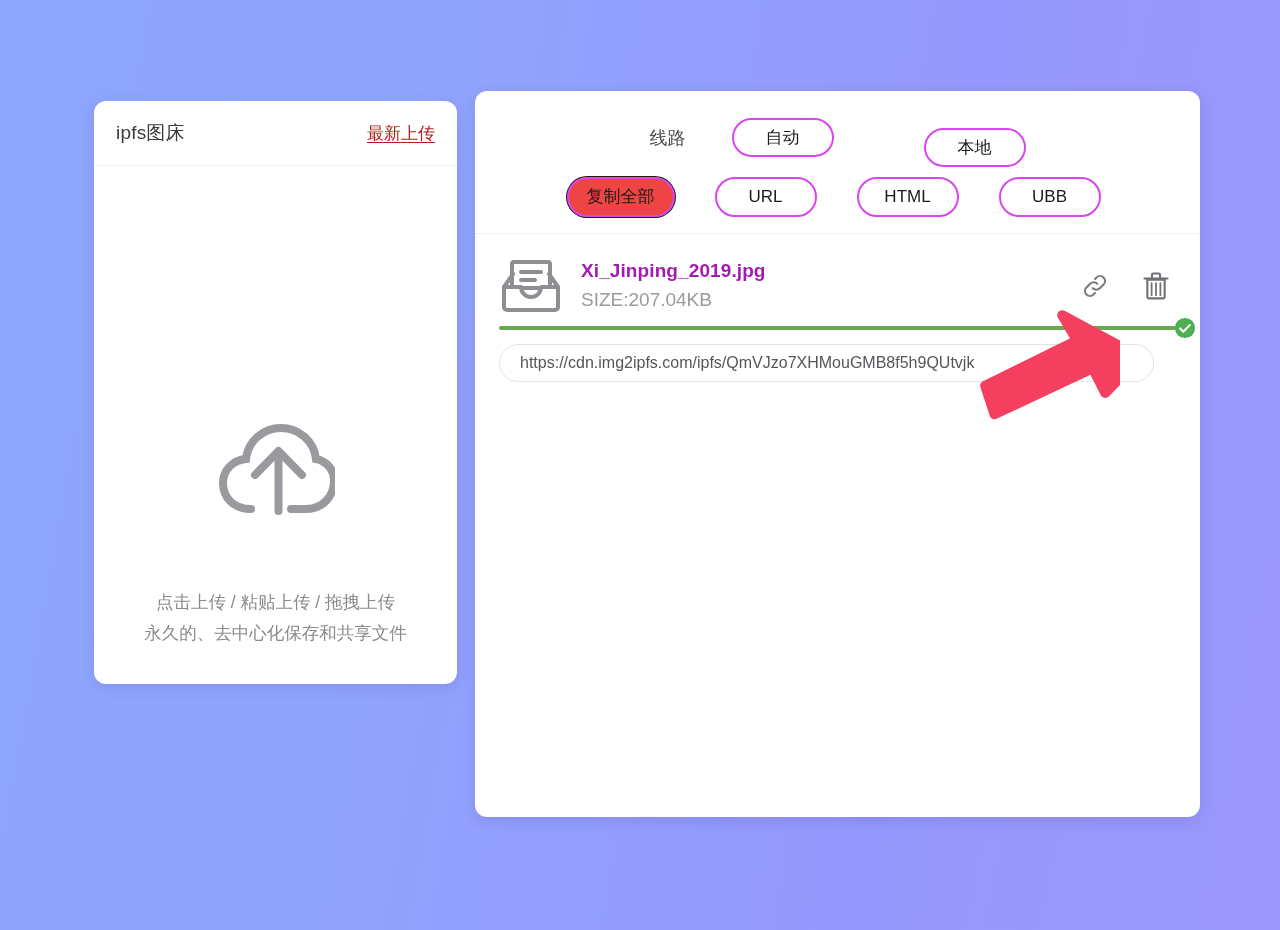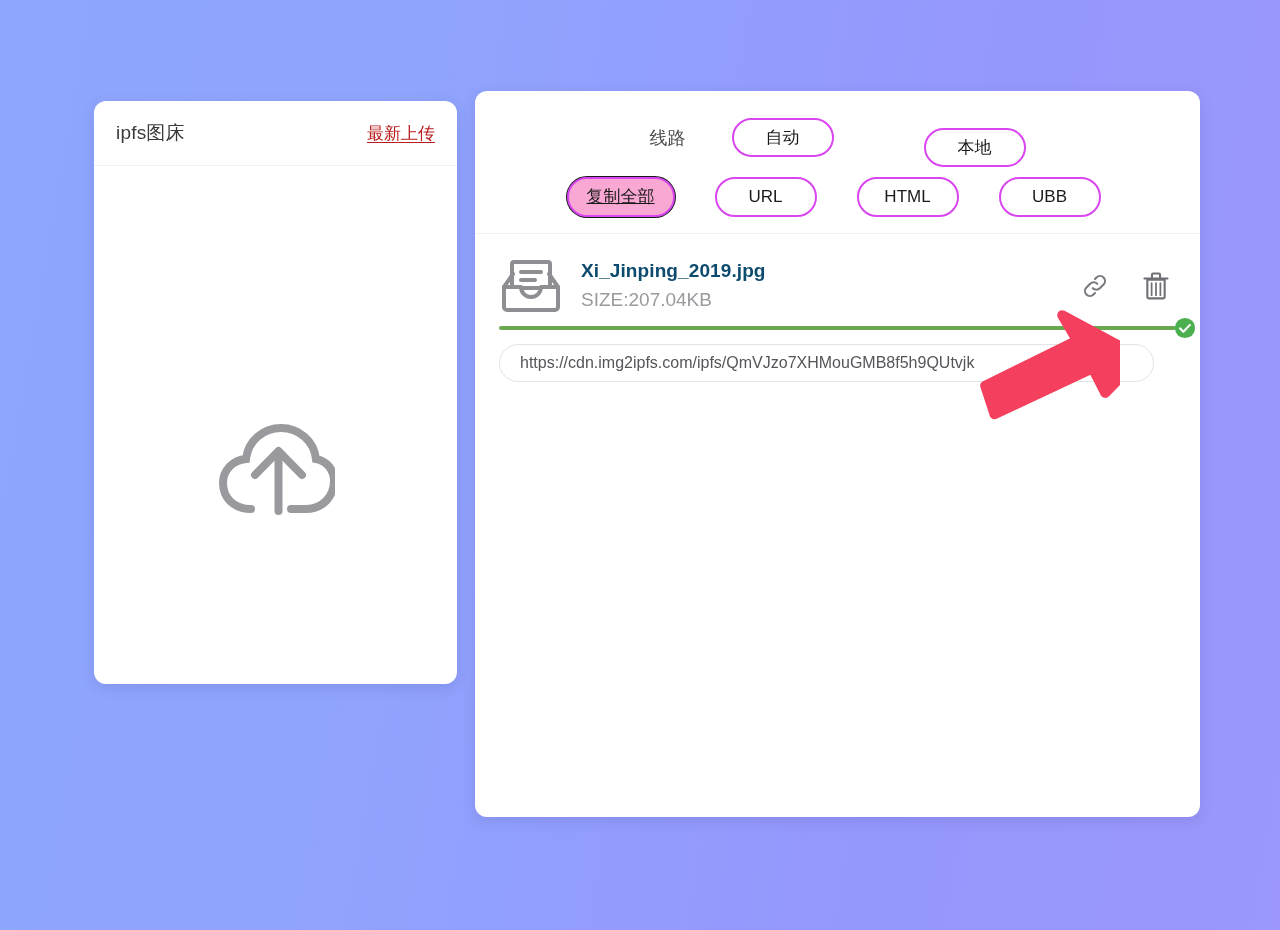--- a/index.html
+++ b/index.html
@@ -127,23 +127,22 @@
     padding: 7px 0;
     width: 102px;
     text-align: center;
     cursor: pointer;
     line-height: 1.25;
   }
 
   .pill.wide { width: 108px; }
 
   .pill.focused {
-    background: #f9a8d4;
+    background: #ef4444;
     box-shadow: 0 0 0 1px #1a1a1a;
-    text-decoration: underline;
   }
 
   .row1 .pill { margin-right: 90px; }
   .row1 .pill:last-child { margin-right: 0; margin-top: 20px; }
 
   .row2 .pill { margin-right: 40px; }
   .row2 .pill:last-child { margin-right: 8px; }
 
   
   .file-list { padding: 0; }
@@ -163,21 +162,21 @@
     height: 58px;
     flex: 0 0 64px;
     margin-right: 18px;
   }
 
   .file-meta { flex: 1 1 auto; min-width: 0; }
 
   .file-name {
     font-size: 19px;
     font-weight: bold;
-    color: #0c4a6e;
+    color: #a21caf;
     letter-spacing: 0.1px;
     margin-bottom: 7px;
   }
 
   .file-size {
     font-size: 19px;
     color: #9a9a9e;
   }
 
   .file-actions {
@@ -253,20 +252,24 @@
 
     <div class="dropzone">
       <svg class="cloud-icon" viewBox="0 0 118 96" fill="none">
         <path d="M34 88 C16 88 6 76 6 62 C6 49 16 39 29 38 C31 20 46 7 64 7
                  C82 7 97 20 99 38 C110 40 117 49 117 60 C117 75 106 88 89 88
                  L74 88" stroke="#9a9a9e" stroke-width="8" stroke-linecap="round" fill="none"></path>
         <line x1="61.5" y1="90" x2="61.5" y2="31" stroke="#9a9a9e" stroke-width="8" stroke-linecap="round"></line>
         <polyline points="38,54 61.5,30 85,54" stroke="#9a9a9e" stroke-width="8" fill="none" stroke-linecap="round" stroke-linejoin="round"></polyline>
       </svg>
 
+      <div class="drop-text">
+        <div>点击上传 / 粘贴上传 / 拖拽上传</div>
+        <div>永久的、去中心化保存和共享文件</div>
+      </div>
     </div>
   </div>
 
   <div class="right-panel">
 
     <div class="toolbar">
 
       <div class="toolbar-row row1">
         <span class="route-label">线路</span>
         <button class="pill">自动</button>

